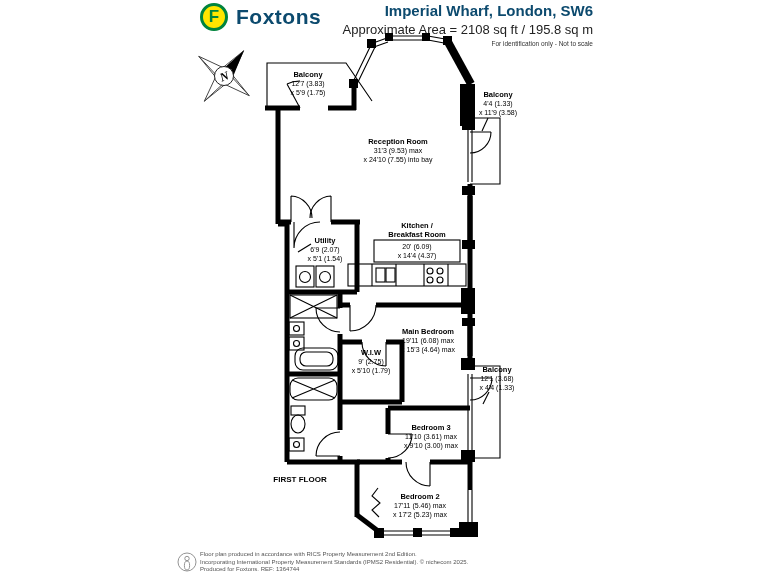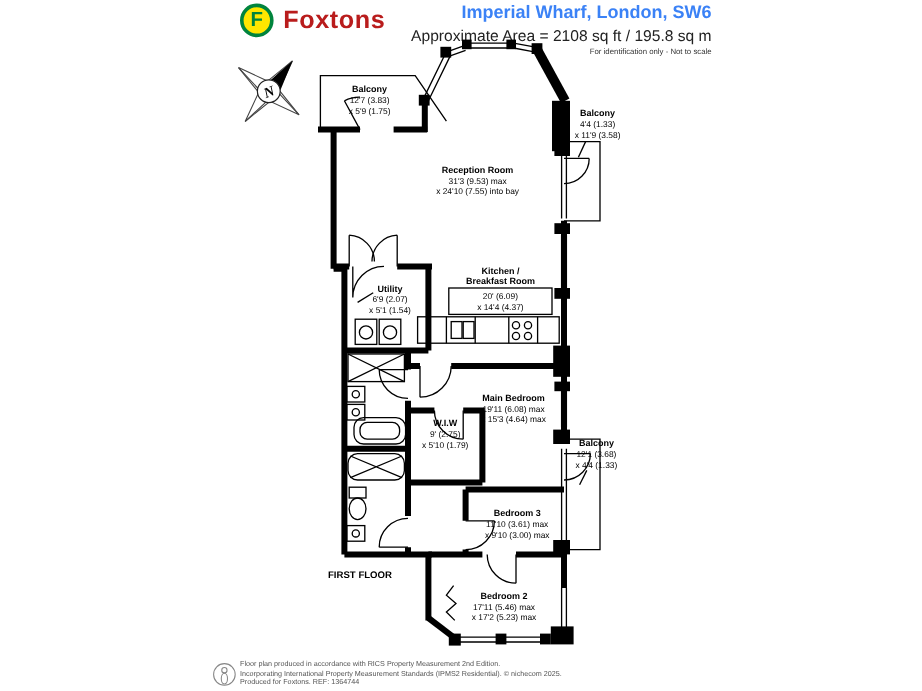--- a/index.html
+++ b/index.html
@@ -3,23 +3,23 @@
 <meta charset="utf-8">
 <style>
   html,body{margin:0;padding:0;background:#fff;}
   .page{position:relative;width:768px;height:576px;background:#fff;overflow:hidden;
         font-family:"Liberation Sans",sans-serif;}
   
   .logo{position:absolute;left:200px;top:3px;display:flex;align-items:center;gap:8px;}
   .logo-badge{width:28px;height:28px;border-radius:50%;background:#ffe600;
     border:3px solid #00843d;display:flex;align-items:center;justify-content:center;
     font-weight:bold;font-size:17px;color:#00843d;box-sizing:border-box;}
-  .logo-word{color:#b91c1c;font-size:21px;font-weight:bold;letter-spacing:.5px;}
+  .logo-word{color:#0c4a6e;font-size:21px;font-weight:bold;letter-spacing:.5px;}
   .head-right{position:absolute;right:175px;top:2px;text-align:right;width:320px;}
-  .head-title{font-size:15px;font-weight:bold;color:#3b82f6;}
+  .head-title{font-size:15px;font-weight:bold;color:#0c4a6e;}
   .head-area{font-size:13px;color:#222;margin-top:3px;}
   .head-note{font-size:6.5px;color:#333;margin-top:3px;}
   
   .footer{position:absolute;left:200px;top:551px;font-size:6px;line-height:7.5px;color:#555;}
   .footer-icon{position:absolute;left:176px;top:551px;}
   
   svg{position:absolute;left:0;top:0;}
   .w5{stroke:#000;stroke-width:5;fill:none;}
   .w8{stroke:#000;stroke-width:8;fill:none;}
   .thin{stroke:#000;stroke-width:1.1;fill:none;}

